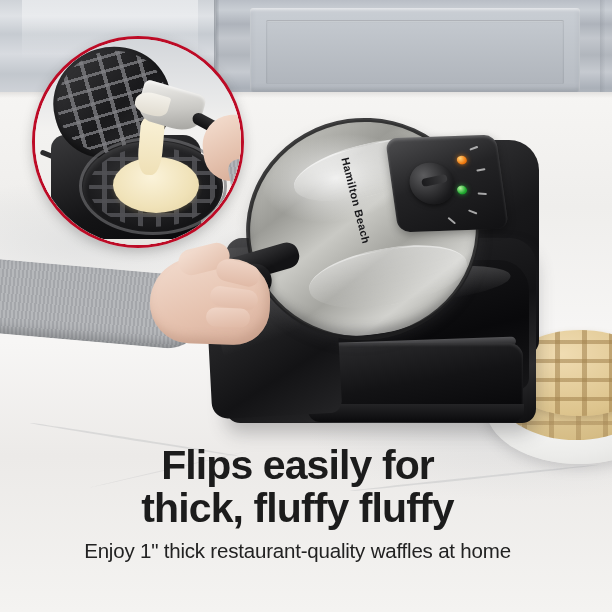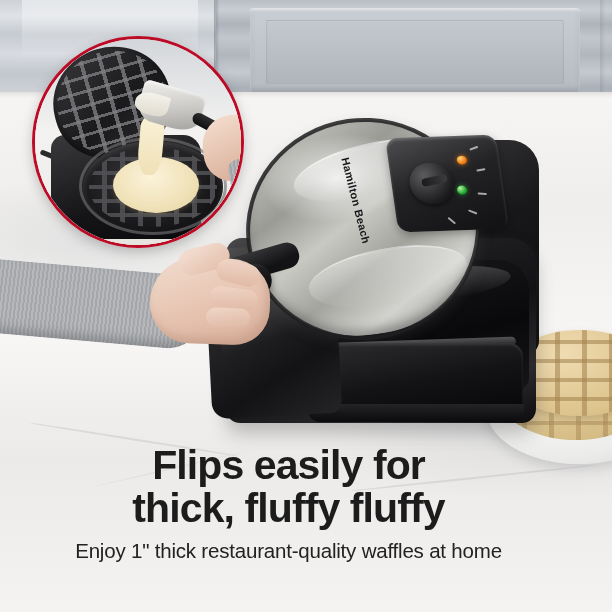--- a/index.html
+++ b/index.html
@@ -211,21 +211,21 @@
     background:linear-gradient(160deg,#f5dfd1,#e3bfab 60%,#d4a892 100%);}
   .ci-sleeve{position:absolute;left:196px;top:118px;width:44px;height:54px;border-radius:10px;
     transform:rotate(-10deg);
     background:repeating-linear-gradient(92deg,#b4b6ba 0 2px,#a2a4a8 2px 4px);}
   .ci-cord{position:absolute;left:4px;top:118px;width:42px;height:5px;border-radius:3px;
     transform:rotate(22deg);background:#2a2a2c;}
   .ci-counter{position:absolute;left:0;bottom:0;width:100%;height:64px;
     background:linear-gradient(180deg,#f1efec,#e7e4e0);}
 
   
-  .textblock{position:absolute;left:3px;top:444px;width:571px;text-align:center;}
+  .textblock{position:absolute;left:12px;top:444px;width:571px;text-align:center;}
   .headline{font-family:"Liberation Sans",sans-serif;font-weight:bold;color:#1c1c1c;
     font-size:41px;line-height:43px;letter-spacing:-0.9px;}
   .headline .l2{display:block;}
   .subhead{margin-top:9px;font-family:"Liberation Sans",sans-serif;font-weight:normal;
     color:#222222;font-size:20.5px;letter-spacing:-0.2px;}
 </style>
 </head>
 <body>
 
 <div id="scene">

